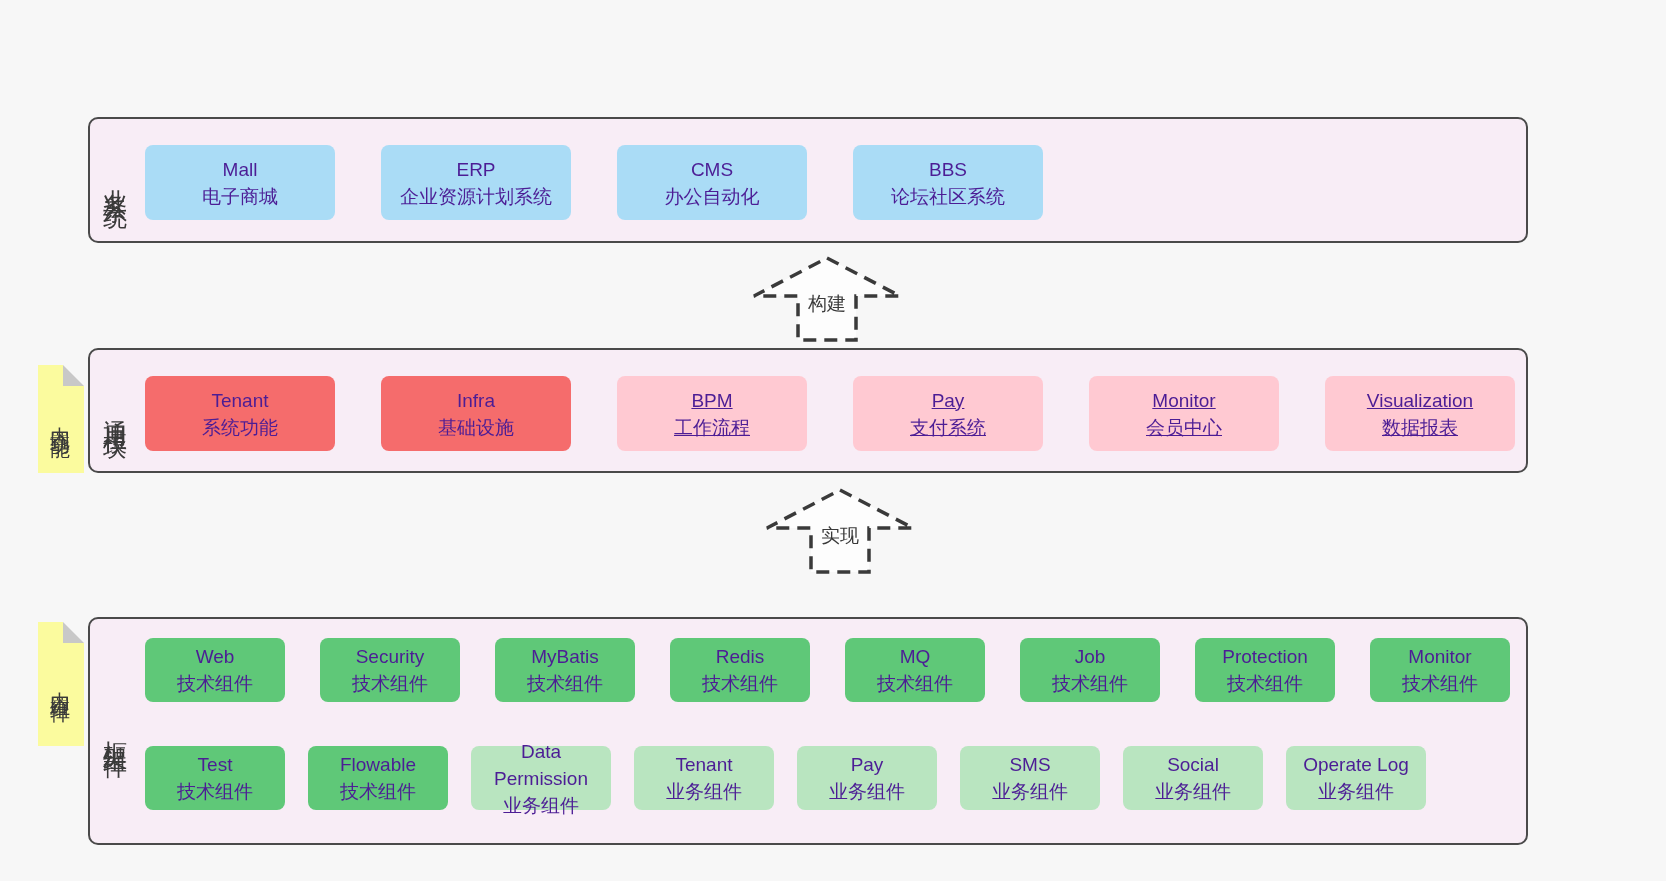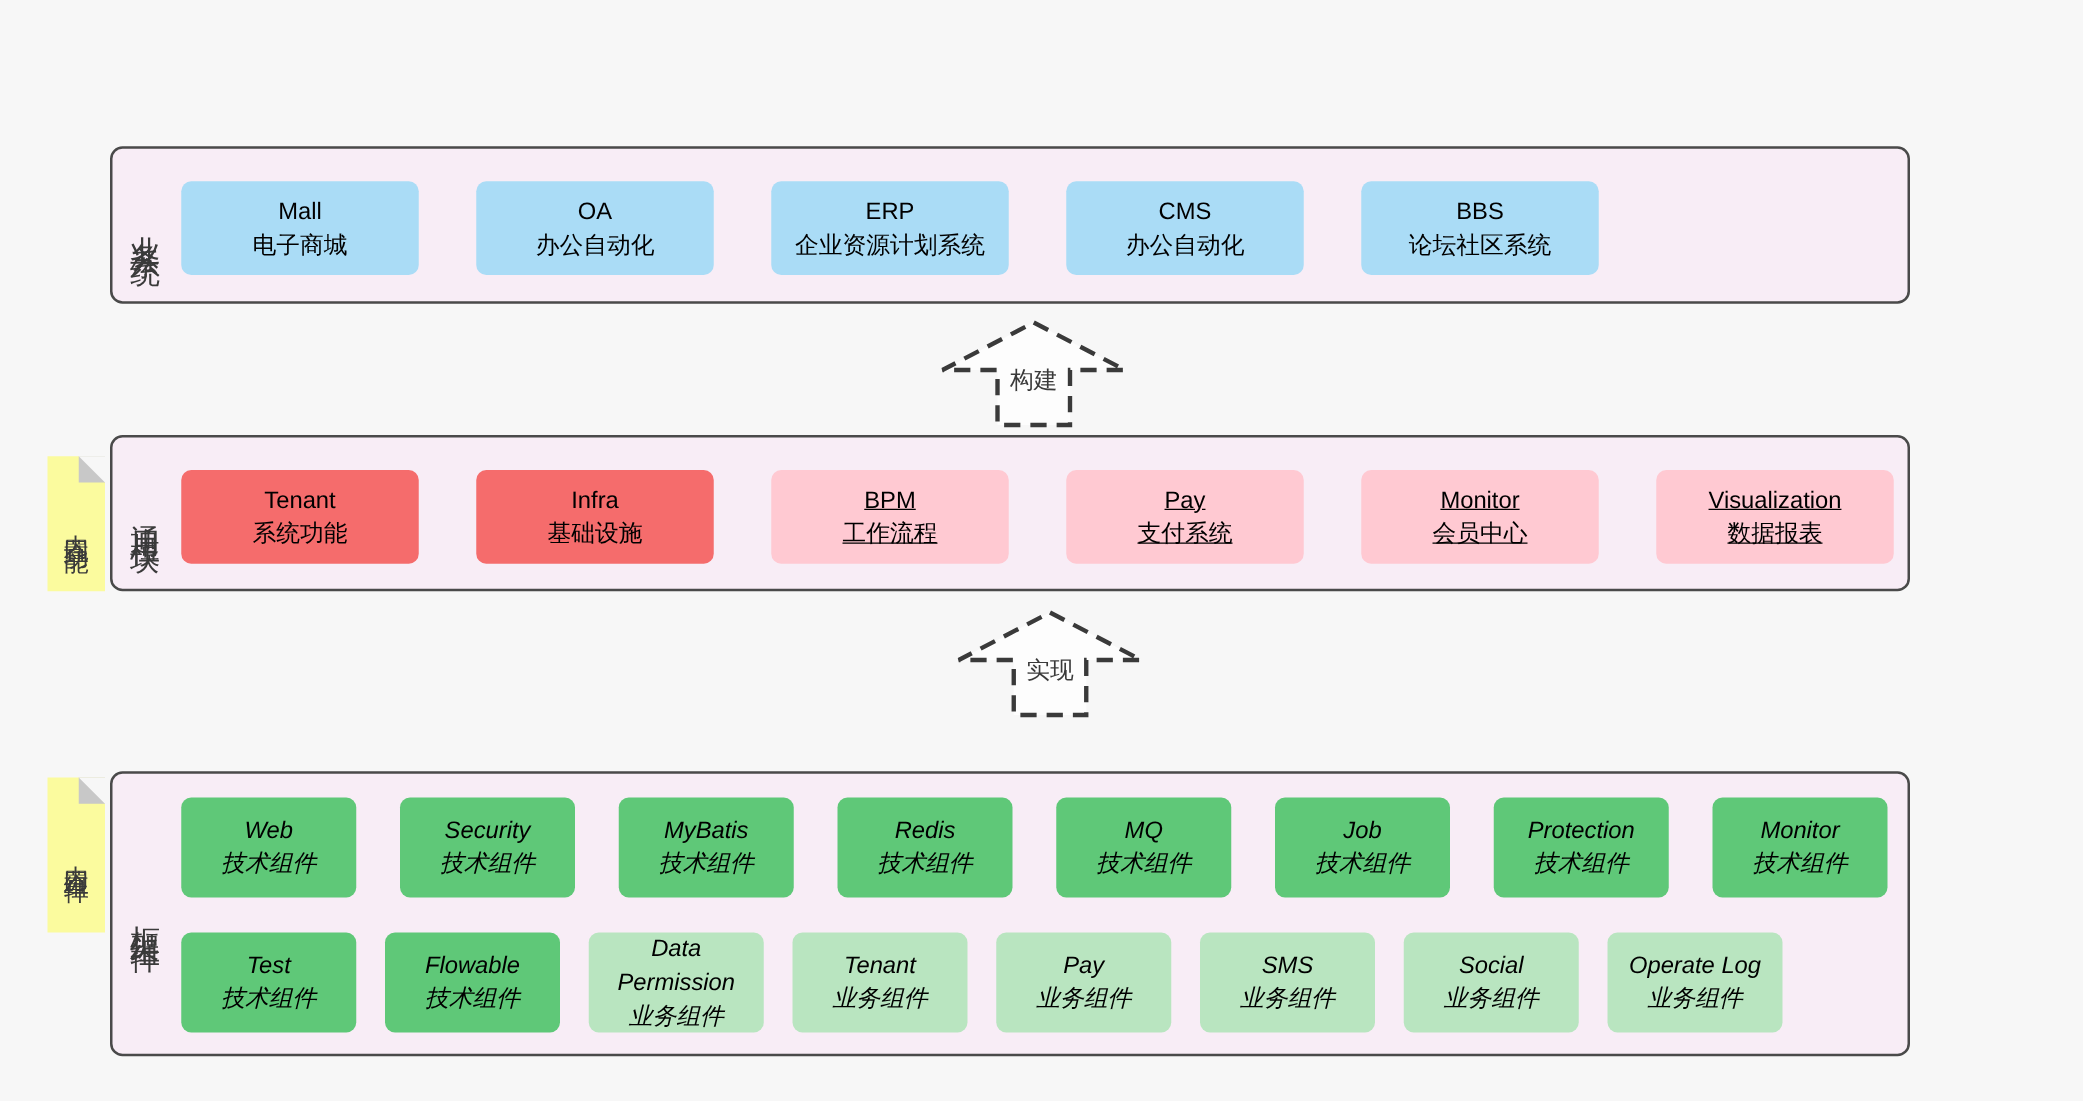--- a/index.html
+++ b/index.html
@@ -26,24 +26,24 @@
   .boxes{
     position:absolute;left:55px;right:10px;display:flex;gap:46px;
   }
   .boxes.cols6{top:26px;}
   .row1{top:19px;gap:35px;}
   .row2{top:127px;gap:23px;}
   .box{
     border-radius:8px;display:flex;flex-direction:column;
     align-items:center;justify-content:center;
     text-align:center;font-size:19px;line-height:27px;
-    box-sizing:border-box;padding:2px 6px;color:#000000;
+    box-sizing:border-box;padding:2px 6px;color:#4c1d95;
   }
   .cols6 .box{width:190px;height:75px;flex:0 0 auto;}
-  .row1 .box,.row2 .box{width:140px;height:80px;flex:0 0 auto;font-style:italic;}
+  .row1 .box,.row2 .box{width:140px;height:64px;flex:0 0 auto;}
   .blue{background:#aadcf6;}
   .red{background:#f56c6c;}
   .pink{background:#ffc9d2;text-decoration:underline;}
   .green{background:#5fc878;}
   .lightgreen{background:#b9e5c0;}
   .note{
     position:absolute;left:38px;width:46px;background:#fbfb9e;
     display:flex;align-items:center;justify-content:center;
     writing-mode:vertical-rl;text-orientation:upright;
     font-size:20px;letter-spacing:4px;color:#3a3a3a;
@@ -65,24 +65,20 @@
 <body>
 
 <div class="container" id="layer-business">
   <div class="vlabel">业务系统</div>
   <div class="boxes cols6">
       <div class="box blue">
         <div>Mall</div>
         <div>电子商城</div>
       </div>
       <div class="box blue">
-        <div>OA</div>
-        <div>办公自动化</div>
-      </div>
-      <div class="box blue">
         <div>ERP</div>
         <div>企业资源计划系统</div>
       </div>
       <div class="box blue">
         <div>CMS</div>
         <div>办公自动化</div>
       </div>
       <div class="box blue">
         <div>BBS</div>
         <div>论坛社区系统</div>

